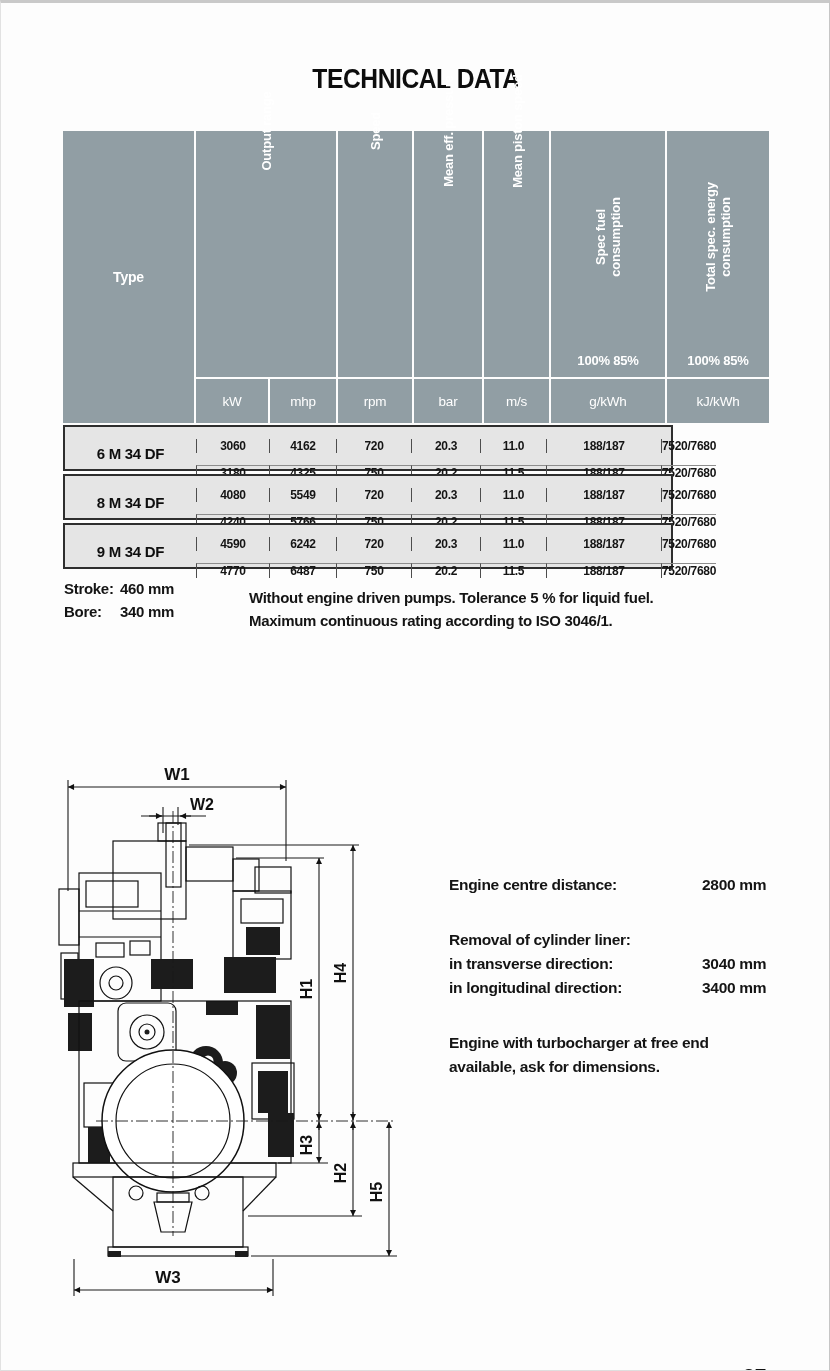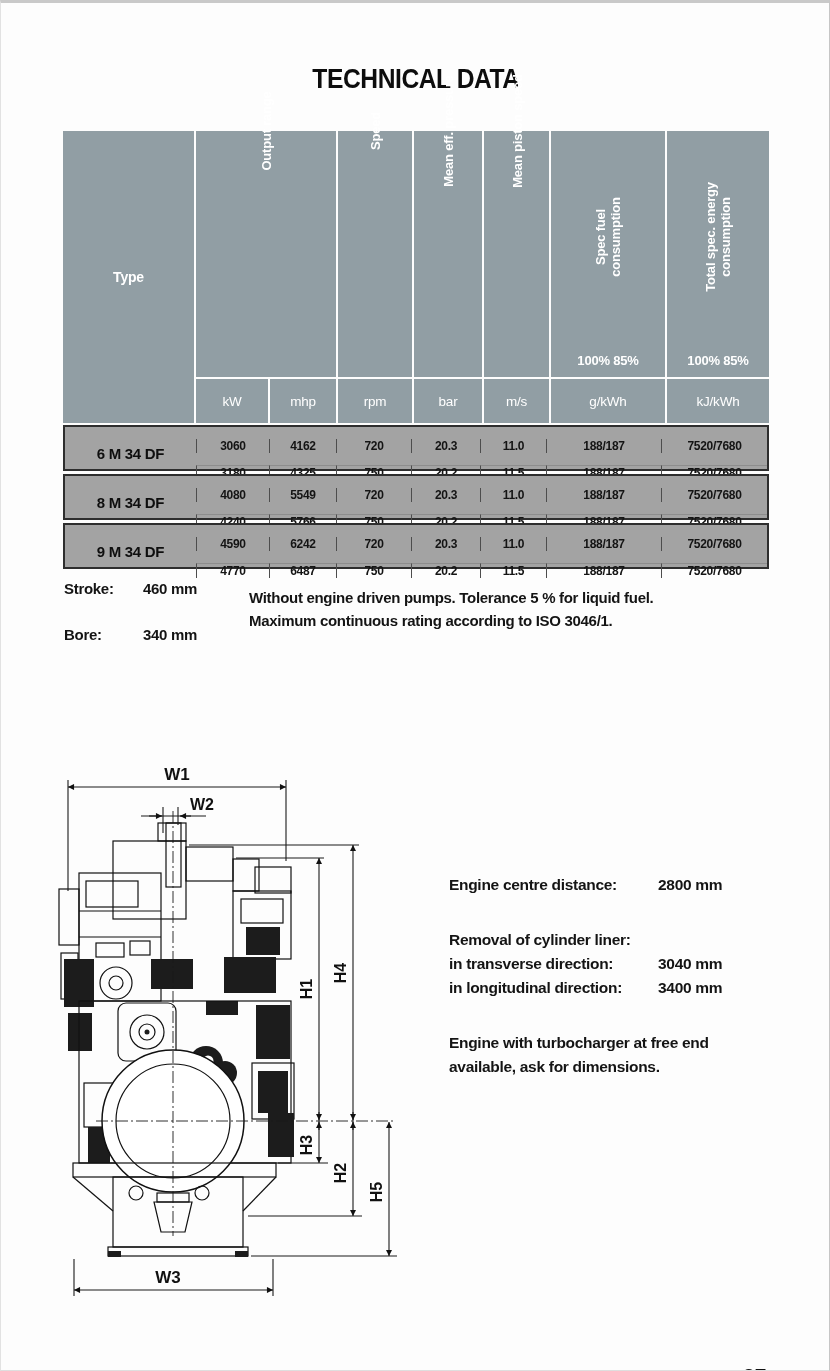--- a/index.html
+++ b/index.html
@@ -40,43 +40,43 @@
     font-size:13px;font-weight:700;letter-spacing:-.2px;line-height:15px;text-align:center;
   }
   .pct{height:34px;display:flex;align-items:center;justify-content:center;
        font-size:13px;font-weight:700;letter-spacing:-.2px;}
   .ucell{grid-row:2;display:flex;align-items:center;justify-content:center;
          font-size:13.5px;font-weight:400;letter-spacing:-.2px;}
   .u2{grid-column:2}.u3{grid-column:3}.u4{grid-column:4}.u5{grid-column:5}
   .u6{grid-column:6}.u7{grid-column:7}.u8{grid-column:8}
   
   .tgroup{
-    position:absolute;left:62px;width:706px;height:46px;box-sizing:border-box;
-    border:2px solid #2e2e2e;background:#a3a3a3;
+    position:absolute;left:62px;width:610px;height:46px;box-sizing:border-box;
+    border:2px solid #2e2e2e;background:#e5e5e5;
     display:grid;
     grid-template-columns:131px 73px 67px 75px 69px 66px 115px auto;
     grid-template-rows:1fr 1fr;
   }
   .g1{top:422px}.g2{top:471px}.g3{top:520px}
   .gtype{grid-area:1/1/3/2;display:flex;align-items:center;justify-content:center;
          font-size:15px;font-weight:700;letter-spacing:-.3px;color:#0e0e0e;}
   .gcell{display:flex;align-items:center;justify-content:center;
          font-size:12px;font-weight:700;letter-spacing:-.3px;color:#141414;
          border-left:1px solid #4d4d4d;box-sizing:border-box;margin-top:12px;}
   .gcell.r2{border-top:1px solid #8d8d8d;}
   
   .notes-left{position:absolute;left:63px;top:574px;
     display:grid;grid-template-columns:56px auto;
-    font-size:15px;font-weight:700;letter-spacing:-.3px;line-height:23px;color:#141414;gap:23px;}
+    font-size:15px;font-weight:700;letter-spacing:-.3px;line-height:23px;color:#141414;}
   .notes-right{position:absolute;left:248px;top:574px;width:520px;
     font-size:15px;font-weight:700;letter-spacing:-.3px;line-height:23px;color:#141414;margin-top:9px;}
   
   .info{position:absolute;left:448px;top:870px;width:350px;
     font-size:15.5px;font-weight:700;letter-spacing:-.3px;line-height:24px;color:#141414;}
-  .info-row{display:grid;grid-template-columns:209px auto;}
+  .info-row{display:grid;grid-template-columns:209px auto;gap:44px;}
   .igap{height:31px;}
   
   .drawing{position:absolute;left:55px;top:758px;width:345px;height:560px;}
   svg .eng{stroke:#111;stroke-width:1.2;fill:none;}
   svg .dark{fill:#1c1c1c;stroke:none;}
   svg .dim{stroke:#1a1a1a;stroke-width:1.1;fill:none;}
   svg .cl{stroke:#1a1a1a;stroke-width:.9;fill:none;stroke-dasharray:12 3 2 3;}
   svg text{font-family:"Liberation Sans",sans-serif;font-weight:700;fill:#111;}
   .pagenum{position:absolute;left:742px;top:1361px;font-size:21px;font-weight:700;color:#111;}
 </style>

